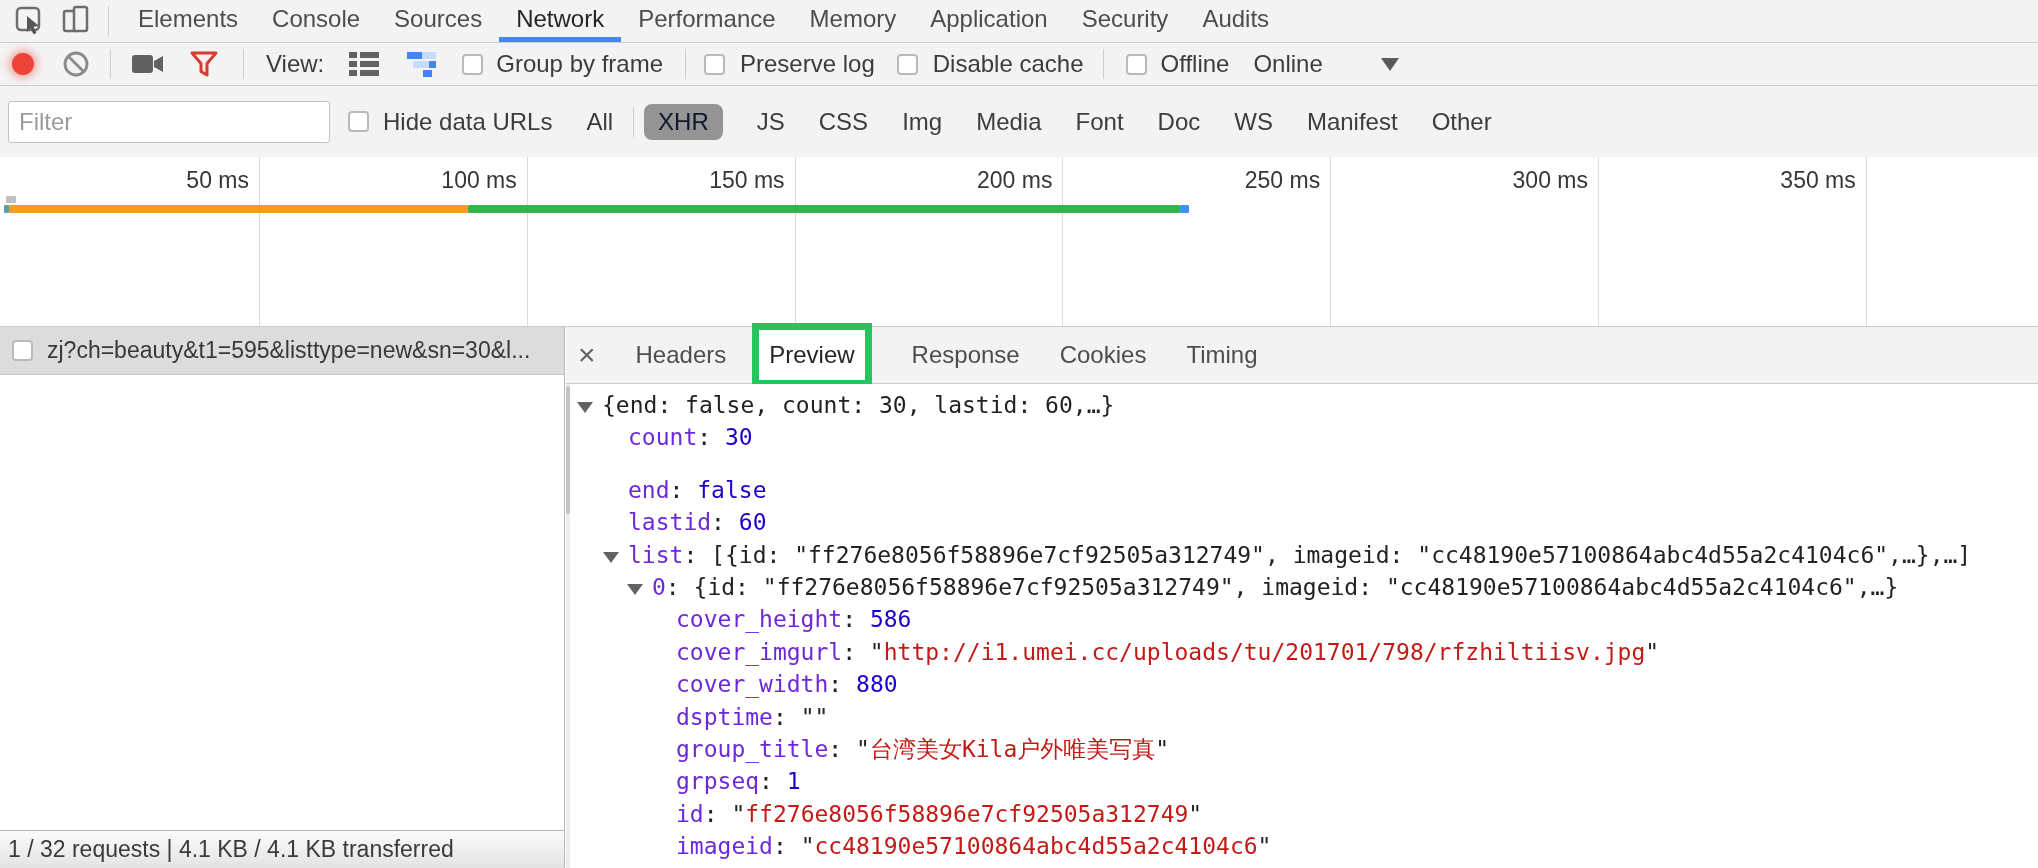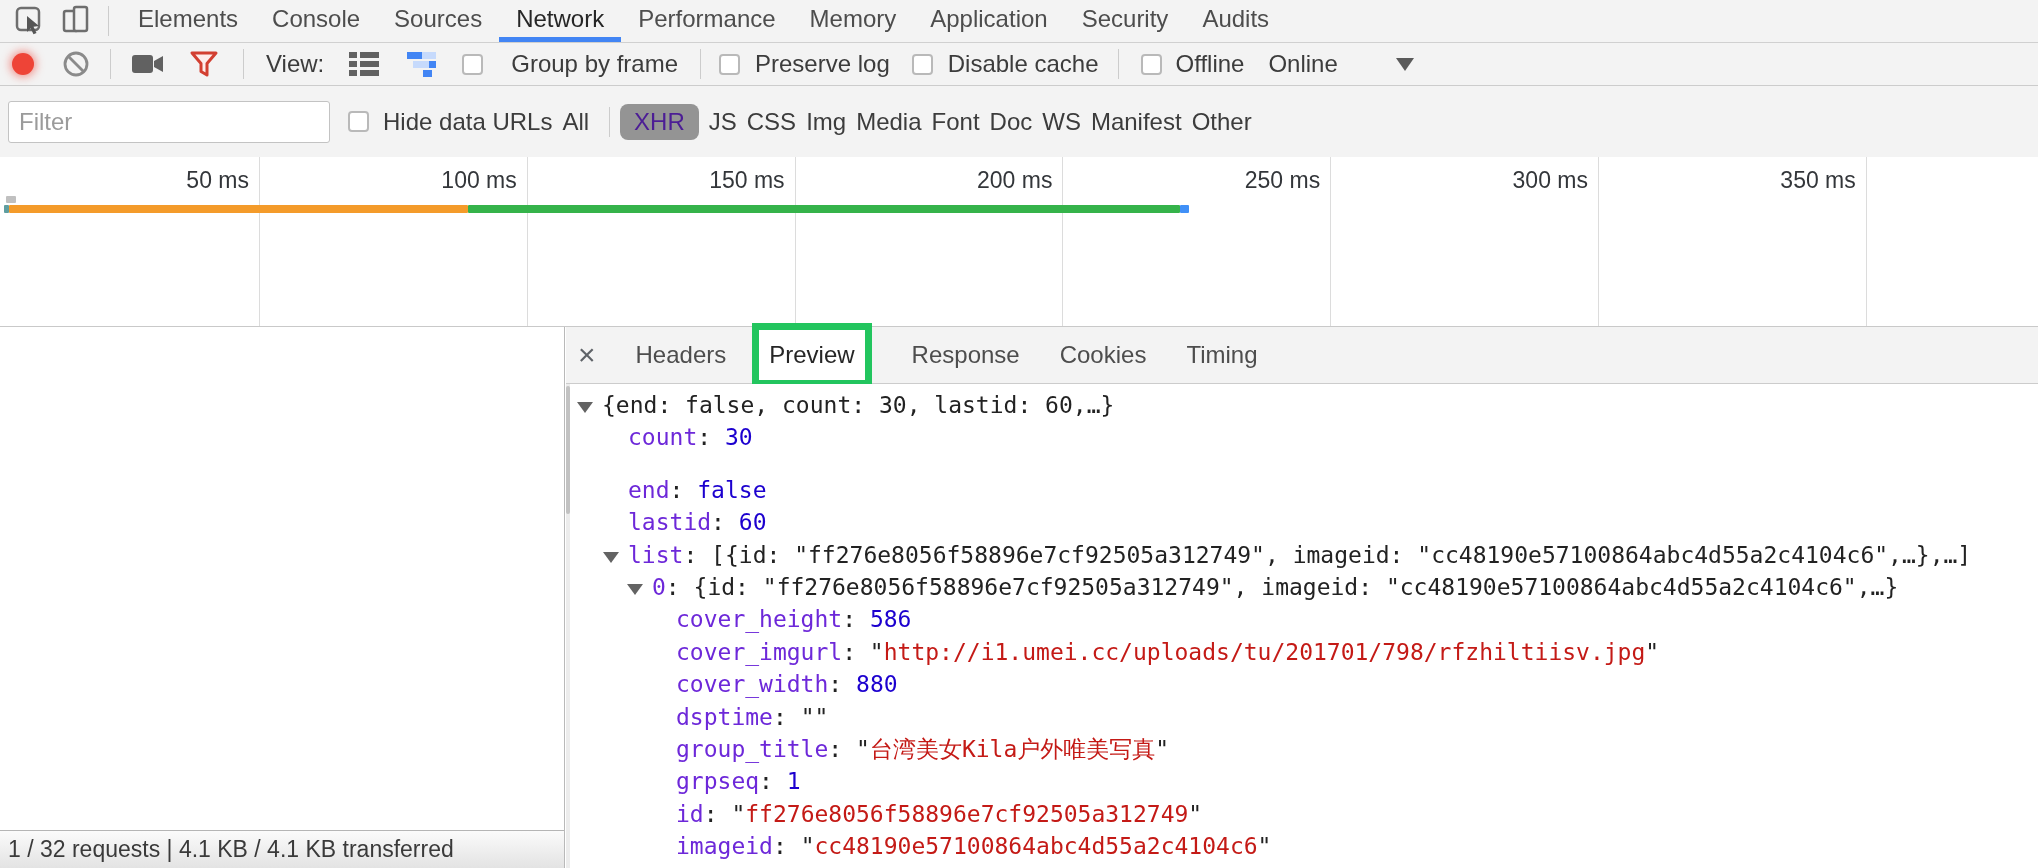--- a/index.html
+++ b/index.html
@@ -24,22 +24,22 @@
   .cb{width:21px;height:21px;border:2px solid #b9b9b9;border-radius:4px;background:#fff;
     display:inline-block;box-sizing:border-box;flex:0 0 21px;}
   .caret{width:0;height:0;border-left:9px solid transparent;border-right:9px solid transparent;
     border-top:13px solid #5a5a5a;display:inline-block;}
   
   .filter-row{position:absolute;left:0;top:86px;width:100%;height:71px;background:#f3f3f3;
     border-bottom:1px solid #ccc;display:flex;align-items:center;font-size:24px;color:#3c3c3c;}
   .filter-input{margin-left:8px;width:300px;height:40px;border:1px solid #c3c3c3;border-radius:3px;
     font-size:24px;padding:0 10px;color:#333;font-family:"Liberation Sans",sans-serif;}
   .filter-input::placeholder{color:#9b9b9b;}
-  .ftype{margin-left:10px;cursor:default;}
-  .ftype.pill{background:#949494;color:#4c1d95;border-radius:8px;padding:4px 14px;margin-left:10px;}
+  .ftype{margin-left:34px;cursor:default;}
+  .ftype.pill{background:#949494;color:#0f172a;border-radius:8px;padding:4px 14px;margin-left:10px;}
   
   .overview{position:absolute;left:0;top:157px;width:100%;height:169px;background:#fff;
     border-bottom:1px solid #c9c9c9;overflow:hidden;}
   .gridline{position:absolute;top:0;bottom:0;width:1px;background:#dcdcdc;}
   .ticklabel{position:absolute;top:10px;width:150px;text-align:right;font-size:23px;color:#33363a;}
   .ovbar{position:absolute;height:8px;border-radius:1px;}
   
   .left-pane{position:absolute;left:0;top:327px;width:565px;bottom:0;background:#fff;
     border-right:1px solid #b9b9b9;box-sizing:border-box;}
   .name-header{height:56px;display:flex;align-items:center;font-size:24px;color:#333;
@@ -135,21 +135,21 @@
     <span class="icn" style="margin-left:26px">
       <svg width="34" height="26" viewBox="0 0 34 26">
         <rect x="1" y="1" width="15" height="7" fill="#4285f4"></rect>
           <rect x="16" y="1" width="14" height="7" fill="#c6dafc"></rect>
         <rect x="7" y="10" width="16" height="7" fill="#c6dafc"></rect>
           <rect x="23" y="10" width="7" height="7" fill="#4285f4"></rect>
         <rect x="17" y="19" width="9" height="7" fill="#4285f4"></rect>
       </svg>
     </span>
     <span class="cb" style="margin-left:22px"></span>
-    <span style="margin-left:28px">Group by frame</span>
+    <span style="margin-left:13px">Group by frame</span>
     <span class="vdiv" style="margin-left:22px"></span>
     <span class="cb" style="margin-left:18px"></span>
     <span style="margin-left:15px">Preserve log</span>
     <span class="cb" style="margin-left:22px"></span>
     <span style="margin-left:15px">Disable cache</span>
     <span class="vdiv" style="margin-left:20px"></span>
     <span class="cb" style="margin-left:22px"></span>
     <span style="margin-left:13px">Offline</span>
     <span style="margin-left:24px">Online</span>
     <span class="caret" style="margin-left:58px"></span>
@@ -191,20 +191,24 @@
       <div class="gridline" style="left: 1865.8px;"></div>
       <div class="ticklabel" style="left: 1705.8px;">350 ms</div>
       <div class="ovbar" style="top: 39px; height: 7px; left: 5.7492px; width: 10.1764px; background: rgb(192, 192, 192);"></div>
       <div class="ovbar" style="top: 48px; left: 3.6068px; width: 5.8916px; background: rgb(95, 158, 160);"></div>
       <div class="ovbar" style="top: 48px; left: 9.4984px; width: 458.474px; background: rgb(244, 155, 42);"></div>
       <div class="ovbar" style="top: 48px; left: 467.972px; width: 712.348px; background: rgb(53, 179, 74);"></div>
       <div class="ovbar" style="top: 48px; left: 1180.32px; width: 9.1052px; background: rgb(64, 144, 247);"></div>
     </div>
 
   <div class="left-pane">
+    <div class="req-row">
+      <span class="cb"></span>
+      <span class="req-name">zj?ch=beauty&amp;t1=595&amp;listtype=new&amp;sn=30&amp;l...</span>
+    </div>
     <div class="status-bar">
       <span>1 / 32 requests | 4.1 KB / 4.1 KB transferred</span>
     </div>
   </div>
 
   <div class="right-pane">
     <div class="detail-tabs">
       <span class="close-x">×</span>
       <span id="detail-tabs" style="display:flex;align-items:center">
           <span class="dtab">Headers</span>

